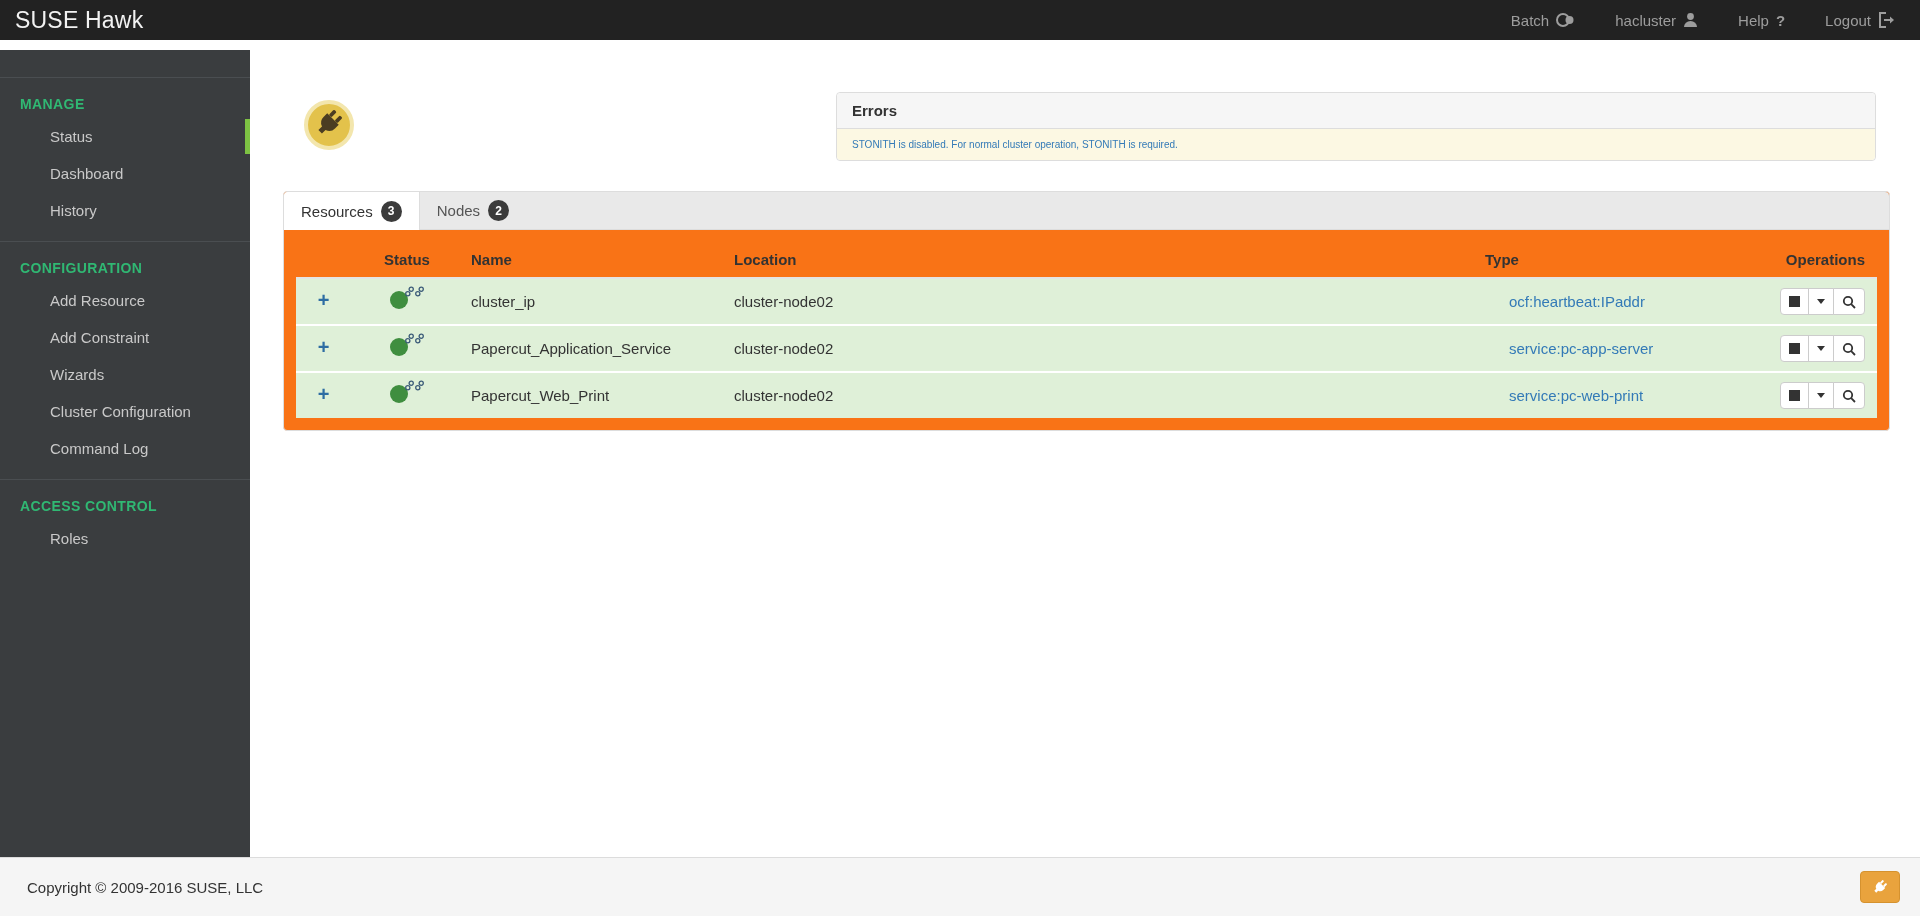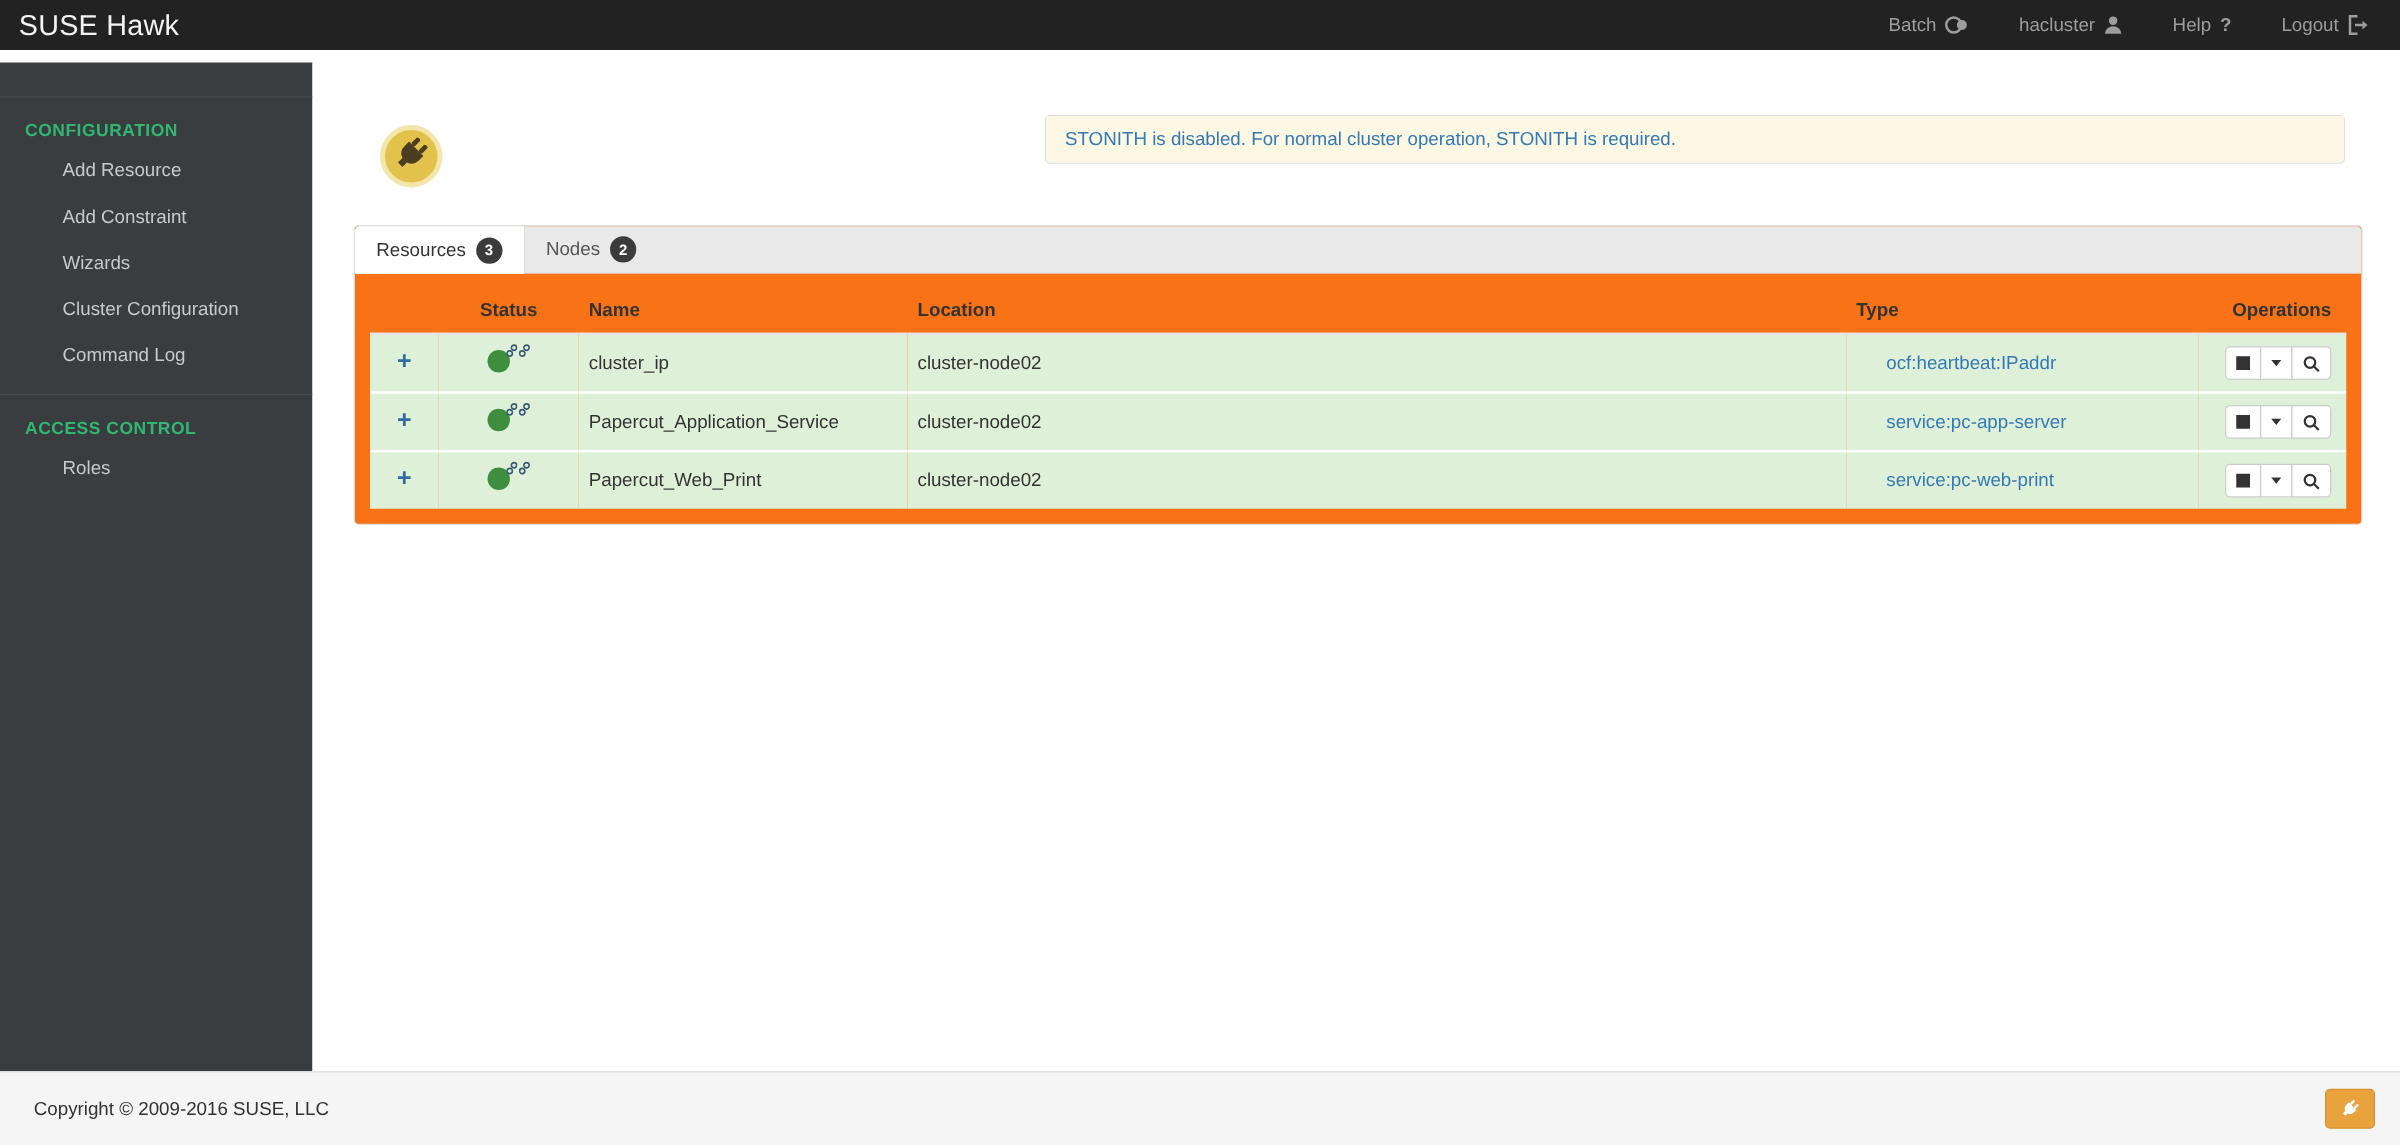--- a/index.html
+++ b/index.html
@@ -27,21 +27,21 @@
 
   
   .main { position:absolute; left:250px; top:50px; right:0; bottom:59px; background:#fff; }
   .content-head { display:flex; align-items:flex-start; padding:42px 44px 0 54px; }
   .badge-plug { width:50px; height:50px; border-radius:50%; background:#e3c24b;
     border:4px solid #f3e6ad; display:flex; align-items:center; justify-content:center; margin-top:8px; }
 
   .errors-panel { margin-left:auto; width:1040px; border:1px solid #ddd; border-radius:4px; background:#fff; }
   .errors-head { background:#f6f6f6; border-bottom:1px solid #ddd; padding:9px 15px;
     font-size:15px; font-weight:bold; color:#333; border-radius:4px 4px 0 0; }
-  .errors-body { background:#fcf8e3; padding:10px 15px; font-size:15px; color:#337ab7;
+  .errors-body { background:#fcf8e3; padding:10px 15px; font-size:10px; color:#337ab7;
     border-radius:0 0 4px 4px; cursor:pointer; }
 
   
   .tab-panel { margin:30px 30px 0 33px; border:1px solid #ddd; border-radius:4px; background:#f97316; }
   .tab-strip { background:#e9e9e9; border-bottom:1px solid #ddd; display:flex; border-radius:4px 4px 0 0; }
   .tab { padding:8px 17px; font-size:15px; color:#555; display:flex; align-items:center; gap:8px; cursor:pointer; }
   .tab.active { background:#fff; border-right:1px solid #ddd; border-radius:4px 0 0 0; color:#333; margin-bottom:-1px; }
   .count-badge { background:#3b3b3b; color:#fff; min-width:21px; height:21px; border-radius:50%;
     font-size:12px; font-weight:bold; display:flex; align-items:center; justify-content:center; }
 
@@ -110,20 +110,26 @@
             <path d="M6 8 h7" stroke="#9d9d9d" stroke-width="2"></path>
             <path d="M12 4.5 L16 8 L12 11.5 z" fill="#9d9d9d"></path>
           </svg>
       </span>
     </div>
   </div>
 </div>
 
 <div class="sidebar">
   <div class="side-section">
+    <div class="side-header">MANAGE</div>
+    <div class="side-item active">Status</div>
+    <div class="side-item">Dashboard</div>
+    <div class="side-item">History</div>
+  </div>
+  <div class="side-section">
     <div class="side-header">CONFIGURATION</div>
     <div class="side-item">Add Resource</div>
     <div class="side-item">Add Constraint</div>
     <div class="side-item">Wizards</div>
     <div class="side-item">Cluster Configuration</div>
     <div class="side-item">Command Log</div>
   </div>
   <div class="side-section">
     <div class="side-header">ACCESS CONTROL</div>
     <div class="side-item">Roles</div>
@@ -139,20 +145,21 @@
             <g transform="rotate(45 12 12)" fill="#4b3d22">
               <rect x="7.2" y="1.5" width="3" height="6" rx="1"></rect>
               <rect x="13.8" y="1.5" width="3" height="6" rx="1"></rect>
               <path d="M5.5 7.5 h13 v4.2 a6.5 6.5 0 0 1 -4.5 6.2 v4.1 h-4 v-4.1 a6.5 6.5 0 0 1 -4.5 -6.2 z"></path>
             </g>
           </svg>
       </span>
     </div>
 
     <div class="errors-panel">
+      <div class="errors-head">Errors</div>
       <div class="errors-body">STONITH is disabled. For normal cluster operation, STONITH is required.</div>
     </div>
   </div>
 
   <div class="tab-panel">
     <div class="tab-strip">
       <div class="tab active">
         <span>Resources</span>
         <span class="count-badge">3</span>
       </div>

